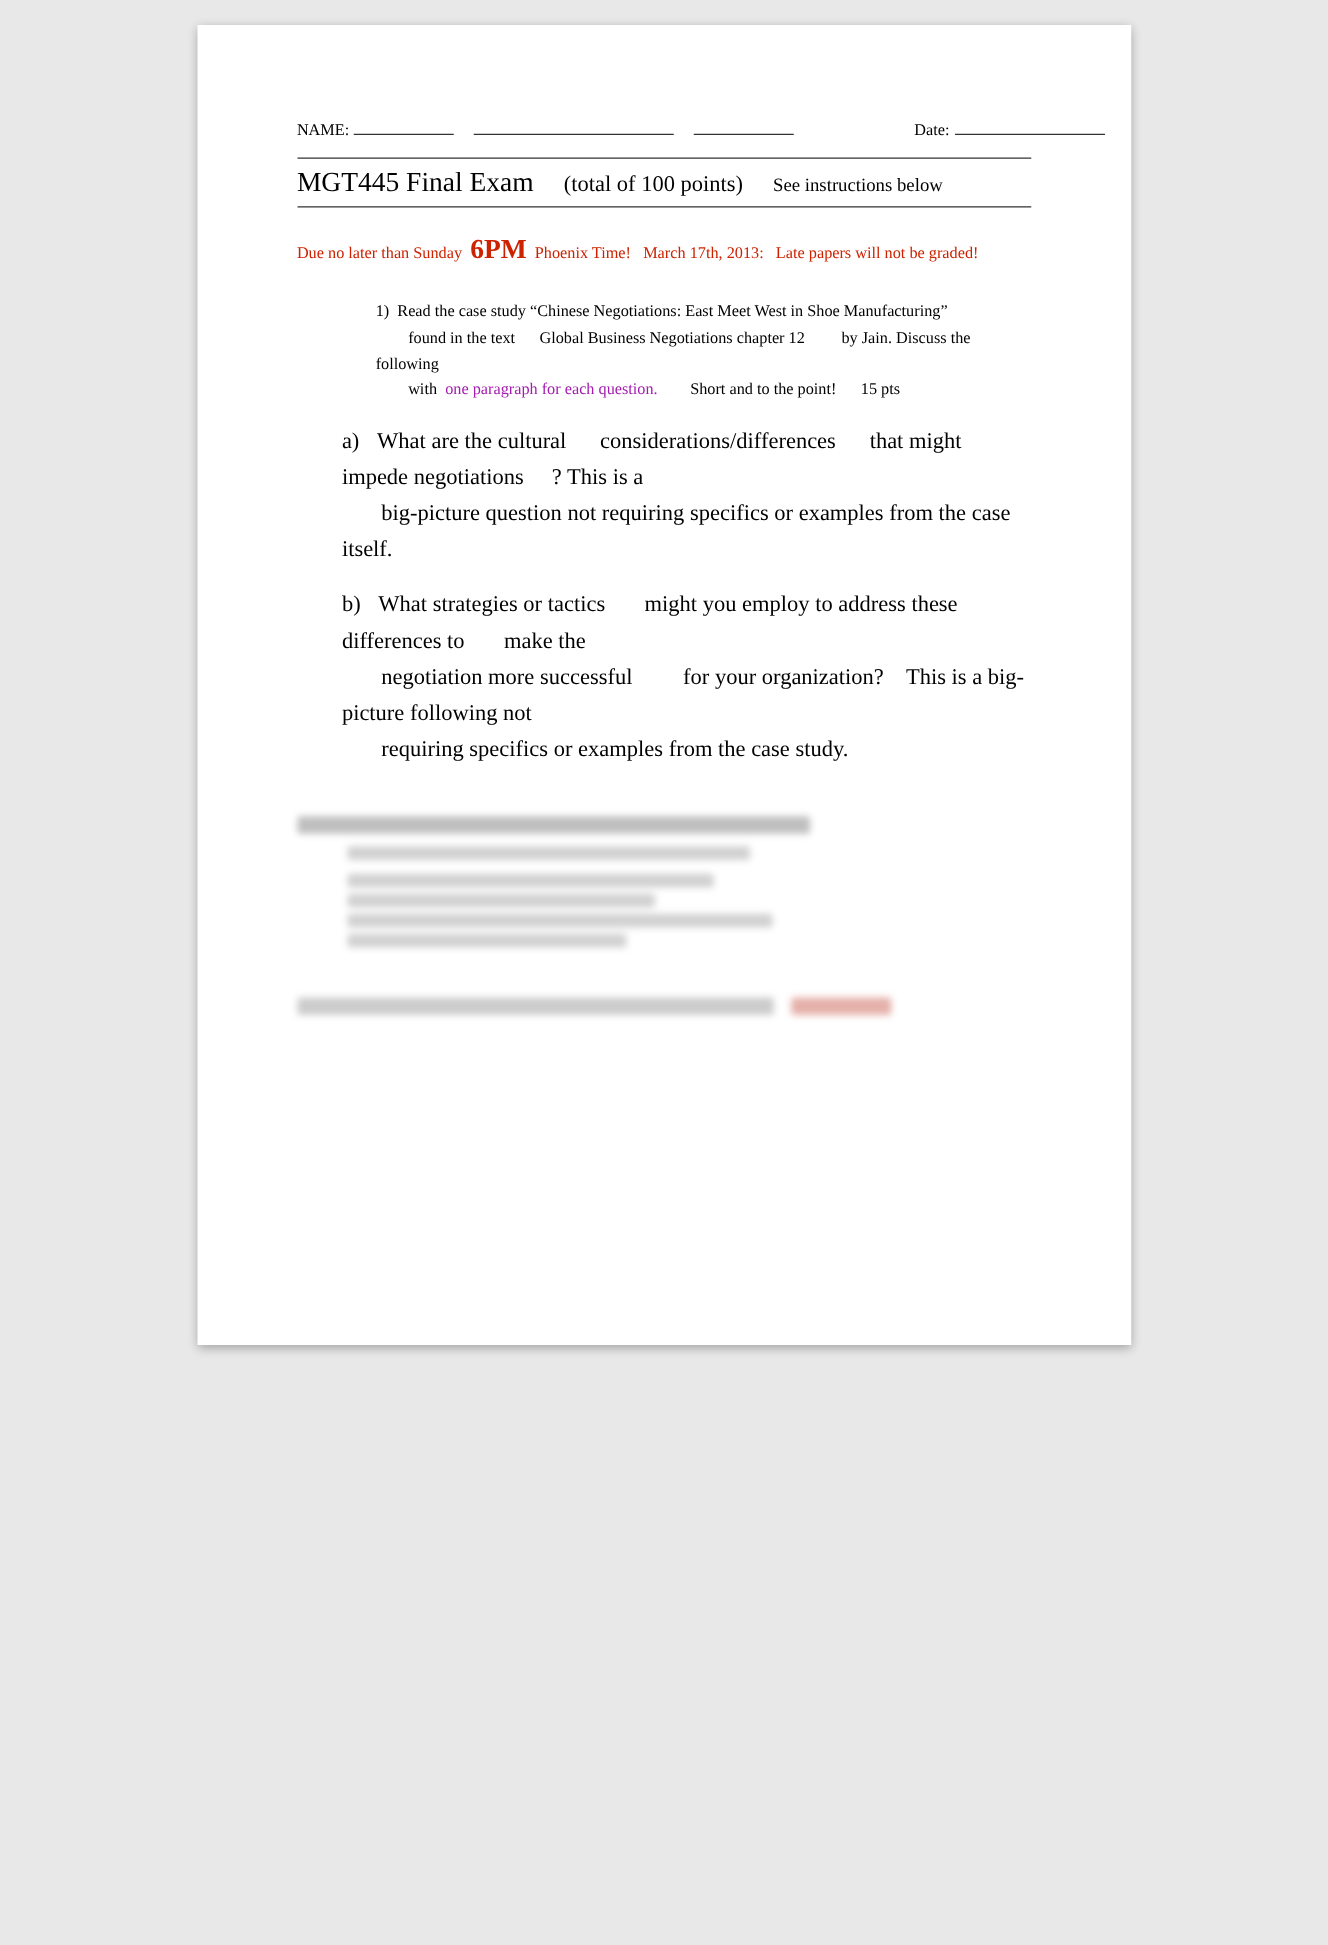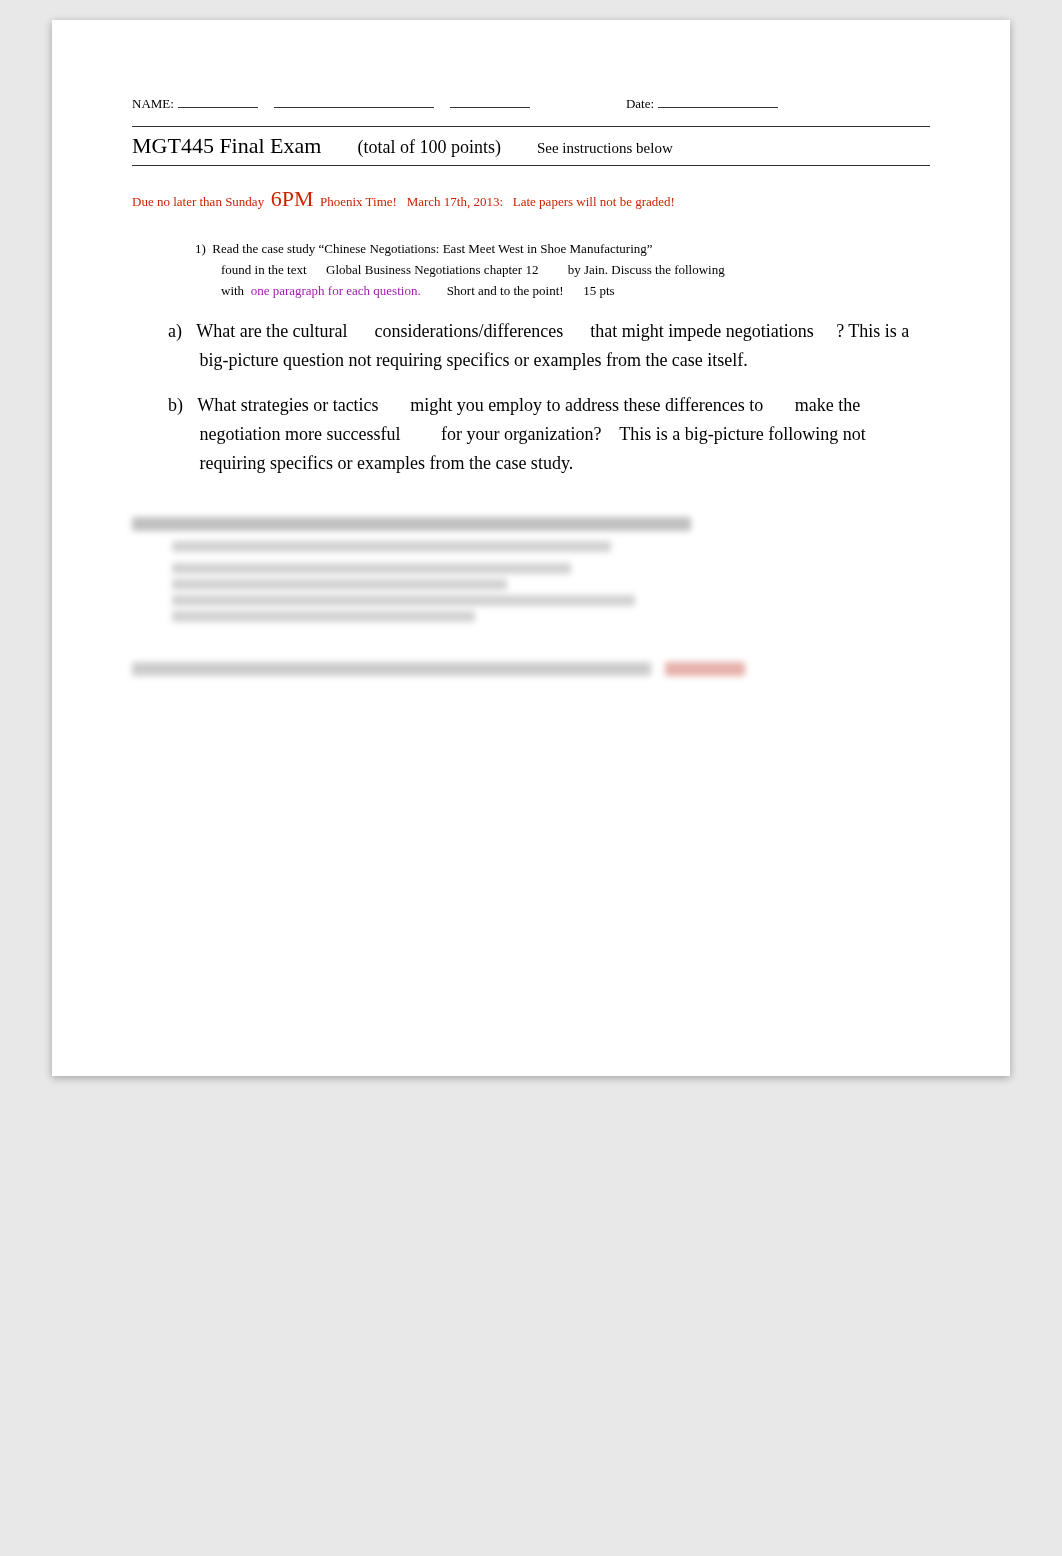--- a/index.html
+++ b/index.html
@@ -12,21 +12,21 @@
       background: #e8e8e8;
       display: flex;
       justify-content: center;
       align-items: flex-start;
       min-height: 100vh;
       padding: 20px;
       font-family: "Times New Roman", Times, serif;
     }
 
     .page {
-      width: 958px;
+      width: 747px;
       min-height: 1056px;
       background: #ffffff;
       padding: 72px 80px 72px 80px;
       box-shadow: 0 2px 8px rgba(0,0,0,0.3);
       position: relative;
     }
 
     .name-date-row {
       display: flex;
       align-items: baseline;
@@ -53,21 +53,21 @@
 
     .date-label {
       font-size: 13px;
       margin-left: 80px;
       margin-right: 4px;
     }
 
     .title-row {
       display: flex;
       align-items: baseline;
-      gap: 36px;
+      gap: 24px;
       margin-bottom: 16px;
       border-top: 1px solid #333;
       border-bottom: 1px solid #333;
       padding: 6px 0;
     }
 
     .exam-title {
       font-size: 22px;
       font-weight: normal;
     }
@@ -83,21 +83,21 @@
 
     .due-notice {
       color: #cc2200;
       font-size: 13px;
       margin-bottom: 24px;
       line-height: 1.5;
     }
 
     .due-time {
       font-size: 22px;
-      font-weight: normal;
+      font-weight: bold;
       color: #cc2200;
     }
 
     .questions-section {
       margin-top: 10px;
     }
 
     .question-item {
       margin-bottom: 20px;
     }

